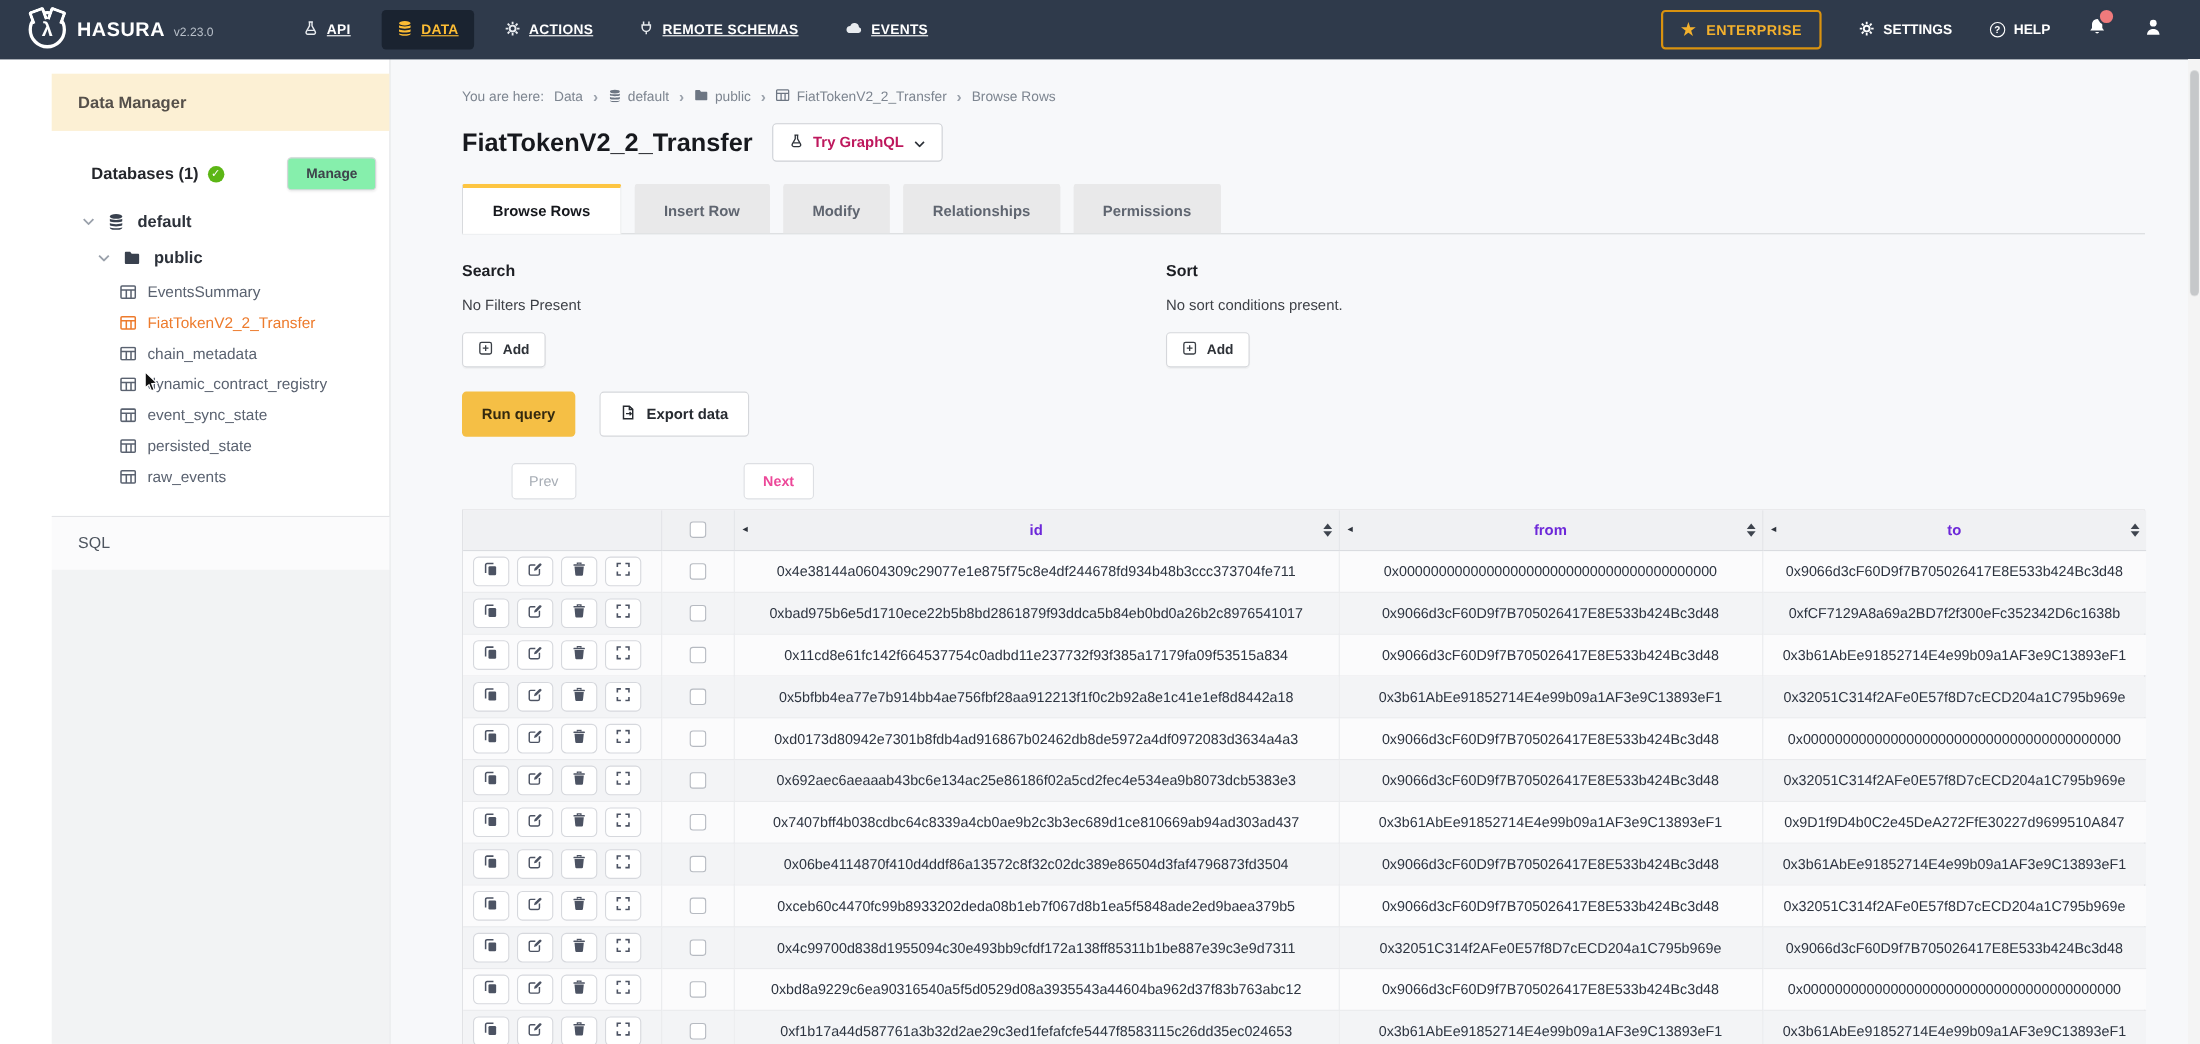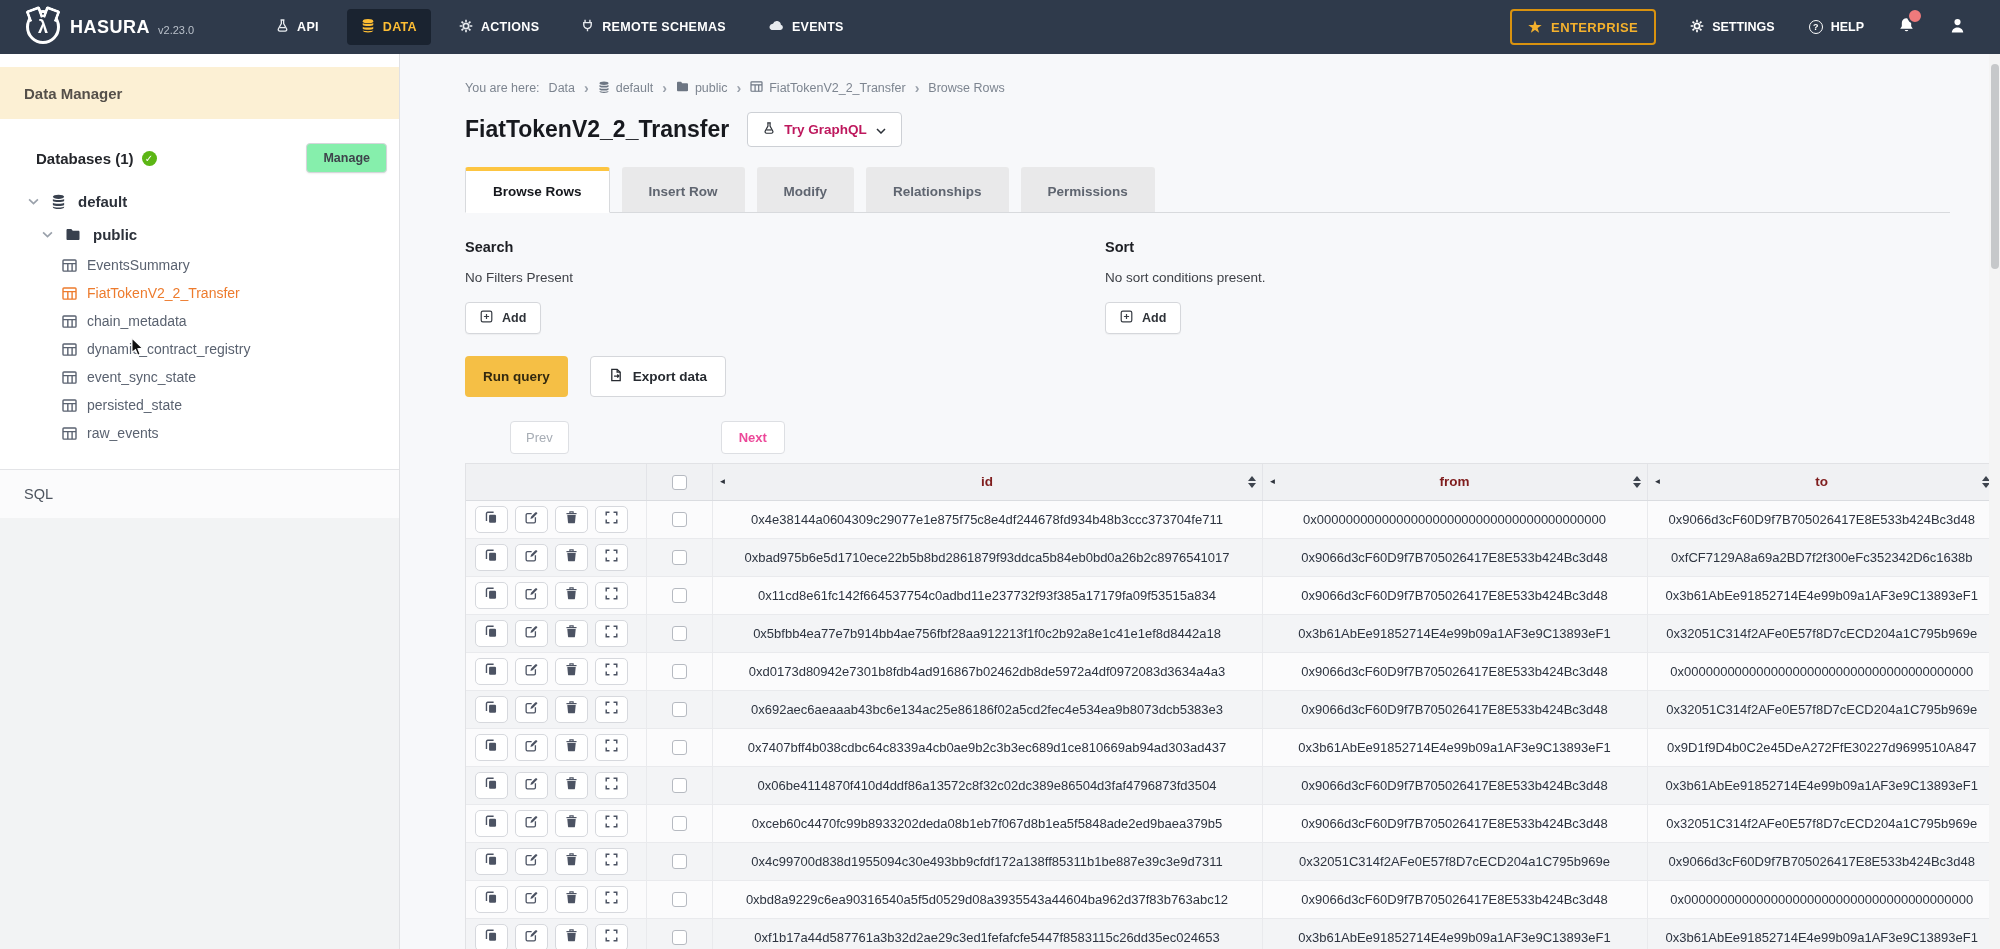--- a/index.html
+++ b/index.html
@@ -10,39 +10,39 @@
   .topnav { height:54px; background:#2f3a4b; display:flex; align-items:center; color:#fff; position:relative; z-index:5; }
   .brand { display:flex; align-items:center; margin-left:26px; cursor:pointer; }
   .logo { width:34px; height:34px; border:3px solid #fff; border-radius:50%; display:flex; align-items:center; justify-content:center;
           font-weight:bold; font-size:18px; position:relative; }
   .logo:before, .logo:after { content:""; position:absolute; top:-5px; width:9px; height:9px; background:#2f3a4b; border:3px solid #fff; border-bottom:none; border-radius:3px 3px 0 0; }
   .logo:before { left:-2px; transform:rotate(-20deg); }
   .logo:after  { right:-2px; transform:rotate(20deg); }
   .brand-name { font-size:18px; font-weight:bold; letter-spacing:.5px; margin-left:10px; }
   .version { font-size:11px; color:#b9c0ca; margin-left:8px; margin-top:5px; }
   .nav-menu { display:flex; align-items:center; margin-left:68px; gap:14px; }
-  .nav-item { display:flex; align-items:center; gap:8px; padding:9px 14px; font-size:12.5px; font-weight:bold; letter-spacing:.3px; cursor:pointer; border-radius:4px; white-space:nowrap; }
+  .nav-item { display:flex; align-items:center; gap:8px; padding:9px 14px; font-size:12.5px; font-weight:bold; letter-spacing:.3px; cursor:pointer; border-radius:4px; white-space:nowrap;text-decoration:underline; }
   .nav-item svg, .nav-item .uglyph { color:#e8ebef; }
   .nav-item.active { background:#1a2330; color:#fdbd34; }
   .nav-item.active svg { color:#fdbd34; }
   .nav-right { margin-left:auto; display:flex; align-items:center; gap:34px; margin-right:34px; }
   .ent-btn { display:flex; align-items:center; gap:9px; border:2px solid #d9920f; border-radius:4px; padding:7px 16px;
              color:#f4b12d; font-size:13px; font-weight:bold; letter-spacing:.4px; cursor:pointer; background:transparent; }
   .ent-btn .star { color:#f4b12d; font-size:15px; }
   .nav-util { display:flex; align-items:center; gap:8px; font-size:12.5px; font-weight:bold; cursor:pointer; }
   .uglyph { font-size:15px; line-height:1; }
   .q-icon { width:14px; height:14px; border:1.5px solid #fff; border-radius:50%; display:inline-flex; align-items:center; justify-content:center; font-size:9px; font-weight:bold; }
   .q-icon:after { content:"?"; }
   .bell-wrap { position:relative; cursor:pointer; }
   .badge { position:absolute; top:-9px; right:-8px; width:16px; height:16px; background:#ef7a7c; border-radius:50%; border:2px solid #2f3a4b; }
   .user-icon { cursor:pointer; }
 
   
   .shell { display:flex; height:895px; }
-  aside { width:400px; background:#fff; border-right:1px solid #e0e1e4; display:flex; flex-direction:column; flex-shrink:0; position:relative; }
+  aside { width:355px; background:#fff; border-right:1px solid #e0e1e4; display:flex; flex-direction:column; flex-shrink:0; position:relative;padding-left:47px; }
   .dm-band { margin-top:13px; height:52px; background:#fcf0d4; display:flex; align-items:center; padding-left:24px;
              font-size:15px; font-weight:bold; color:#55504a; }
   .db-row { display:flex; align-items:center; margin:24px 12px 0 36px; }
   .db-label { font-size:15px; font-weight:bold; color:#24262b; }
   .check-circle { width:15px; height:15px; background:#5cb615; border-radius:50%; margin-left:8px; color:#fff;
                   display:inline-flex; align-items:center; justify-content:center; font-size:10px; }
   .check-circle:after{ content:"✓"; }
   .manage-btn { margin-left:auto; background:#86efac; border:1px solid #d4d6da; border-radius:4px; padding:7px 16px;
                 font-size:12.5px; font-weight:bold; color:#3e434b; cursor:pointer; box-shadow:0 1px 2px rgba(0,0,0,.06); }
   .tree-row { display:flex; align-items:center; gap:12px; margin-left:28px; margin-top:20px; font-size:15px; font-weight:bold; color:#2c313a; cursor:pointer; }
@@ -105,21 +105,21 @@
 
   
   .grid-wrap { margin-top:8px; border:1px solid #e1e2e5; background:#fff; width:1530px; }
   table.data { border-collapse:collapse; width:100%; table-layout:fixed; }
   col.c-act{width:180px;} col.c-chk{width:66px;} col.c-id{width:550px;} col.c-from{width:385px;} col.c-to{width:349px;}
   thead th { height:36px; background:#f0f1f3; border-bottom:1px solid #dadce0; border-right:1px solid #e3e4e8; padding:0 6px; }
   thead th:last-child { border-right:none; }
   .th-inner { display:flex; align-items:center; width:100%; }
   .collapse-ptr { font-size:8px; color:#2e333c; cursor:pointer; line-height:1; }
   .collapse-ptr:after { content:"◄"; }
-  .th-label { flex:1; text-align:center; font-size:13.5px; font-weight:bold; color:#7f1d1d; }
+  .th-label { flex:1; text-align:center; font-size:13.5px; font-weight:bold; color:#6d28d9; }
   .sorter { display:flex; flex-direction:column; gap:2px; cursor:pointer; }
   .sorter .up { width:0; height:0; border-left:4px solid transparent; border-right:4px solid transparent; border-bottom:5px solid #3e444e; }
   .sorter .dn { width:0; height:0; border-left:4px solid transparent; border-right:4px solid transparent; border-top:5px solid #3e444e; }
   tbody td { height:37px; border-bottom:1px solid #e9eaed; border-right:1px solid #e9eaed; font-size:13px; color:#2d3440;
              text-align:center; overflow:hidden; white-space:nowrap; }
   tbody td:last-child { border-right:none; }
   tbody tr:nth-child(odd)  { background:#fbfbfc; }
   tbody tr:nth-child(even) { background:#f3f4f6; }
   .act-cell { display:flex; gap:7px; padding-left:9px; align-items:center; height:37px; }
   .row-btn { width:33px; height:27px; background:#fff; border:1px solid #d6d8dd; border-radius:5px; display:flex; align-items:center;

